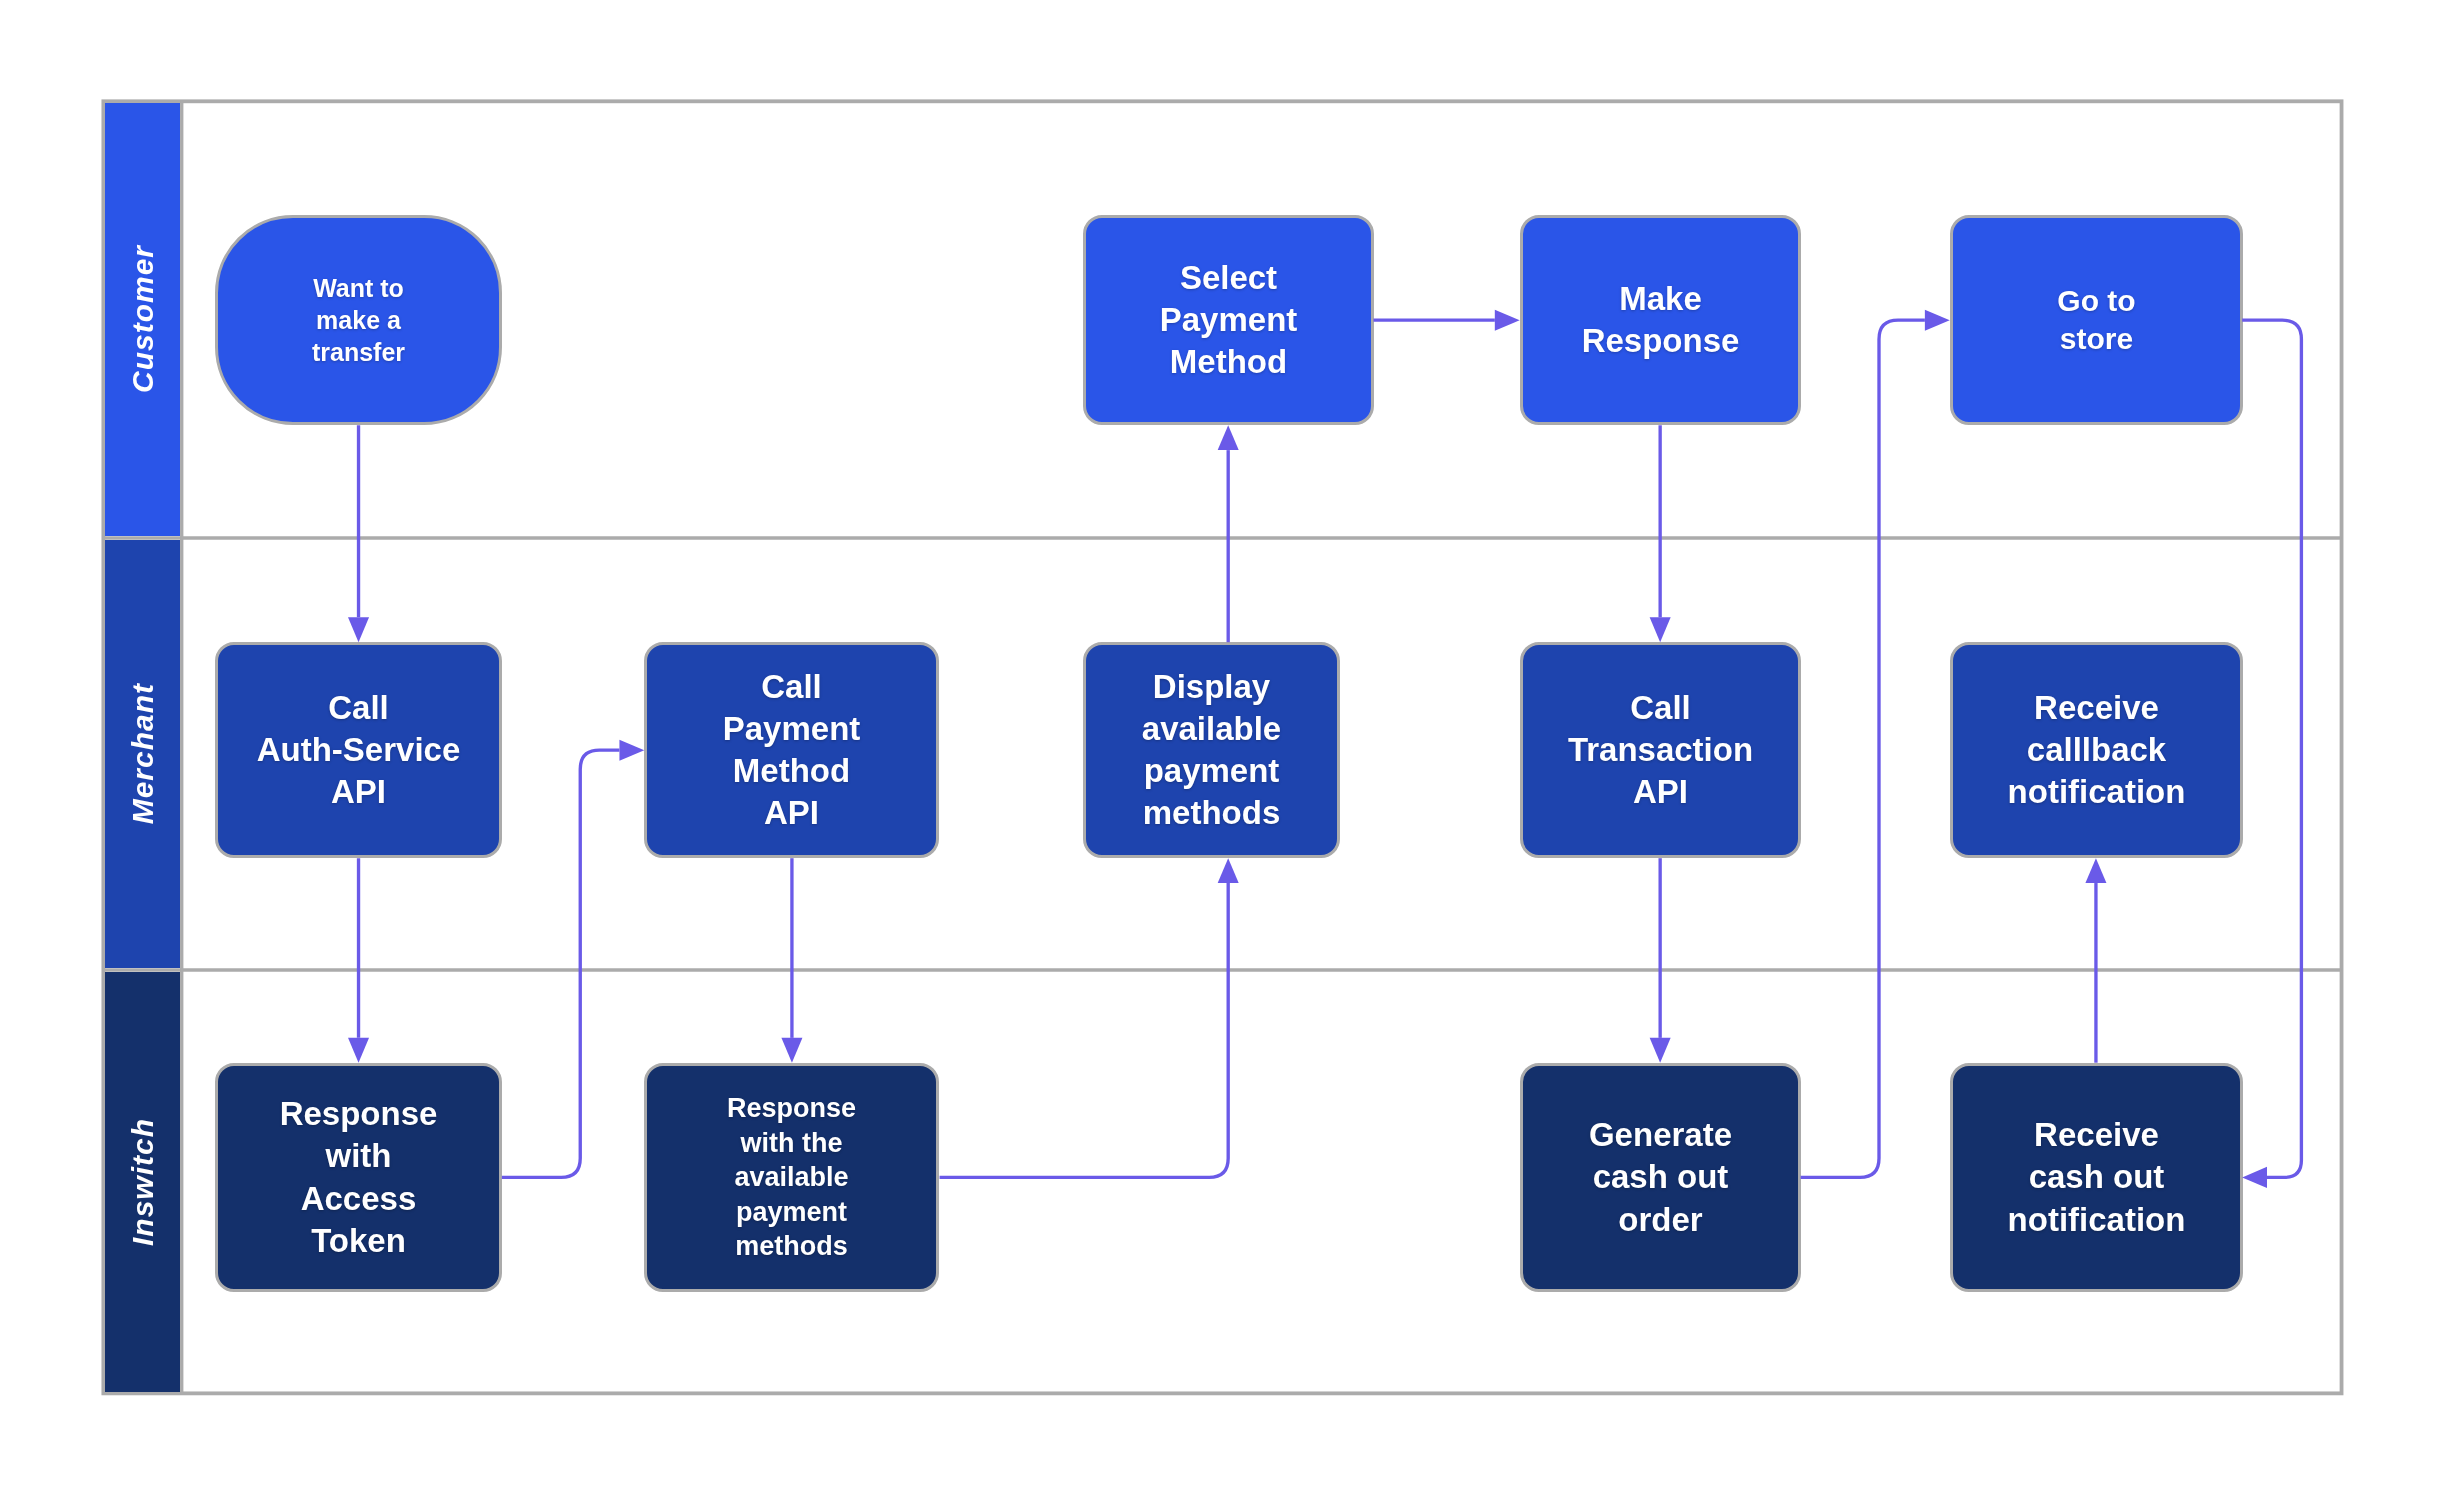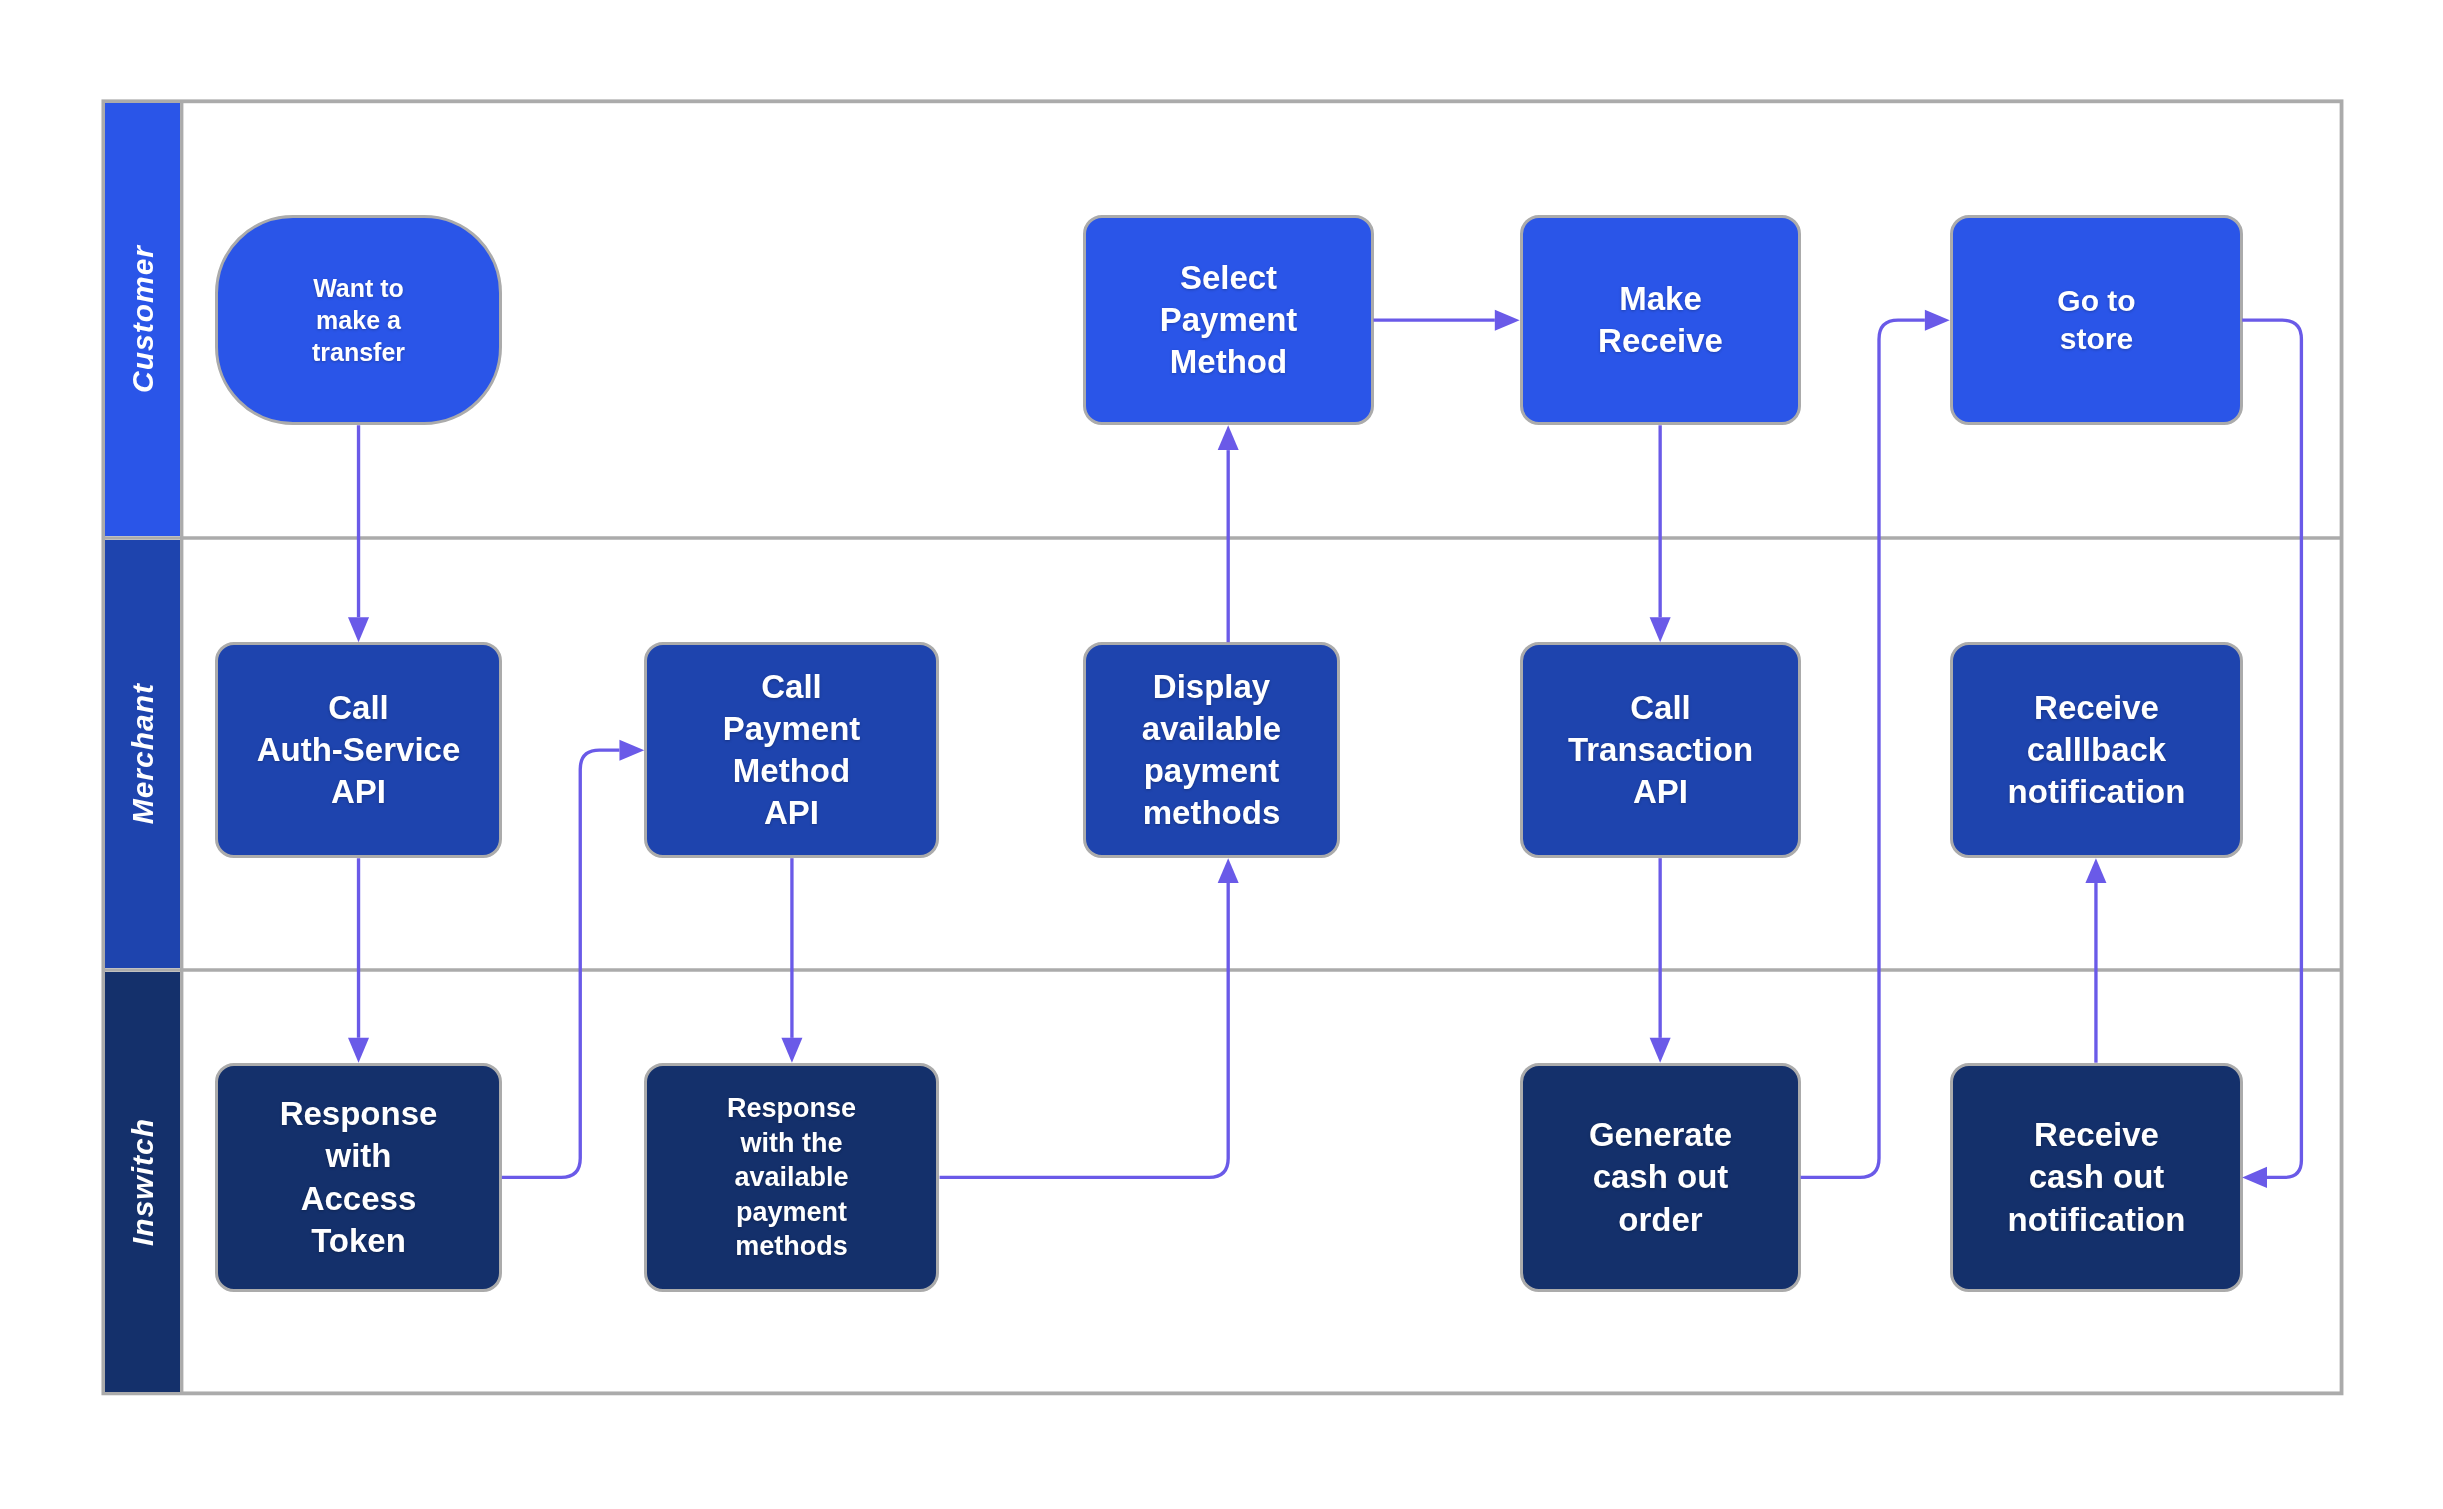--- a/index.html
+++ b/index.html
@@ -63,21 +63,21 @@
   </div>
 
   <div id="nodes-layer">
       <div class="node pill" style="left: 215px; top: 215px; width: 287px; height: 210px; background: rgb(42, 85, 232); font-size: 25px;">Want to
 make a
 transfer</div>
       <div class="node" style="left: 1083px; top: 215px; width: 291px; height: 210px; background: rgb(42, 85, 232); font-size: 33px;">Select
 Payment
 Method</div>
       <div class="node" style="left: 1520px; top: 215px; width: 281px; height: 210px; background: rgb(42, 85, 232); font-size: 33px;">Make
-Receive</div>
+Response</div>
       <div class="node" style="left: 1950px; top: 215px; width: 293px; height: 210px; background: rgb(42, 85, 232); font-size: 30px;">Go to
 store</div>
       <div class="node" style="left: 215px; top: 642px; width: 287px; height: 216px; background: rgb(30, 68, 174); font-size: 33px;">Call
 Auth-Service
 API</div>
       <div class="node" style="left: 644px; top: 642px; width: 295px; height: 216px; background: rgb(30, 68, 174); font-size: 33px;">Call
 Payment
 Method
 API</div>
       <div class="node" style="left: 1083px; top: 642px; width: 257px; height: 216px; background: rgb(30, 68, 174); font-size: 33px;">Display

